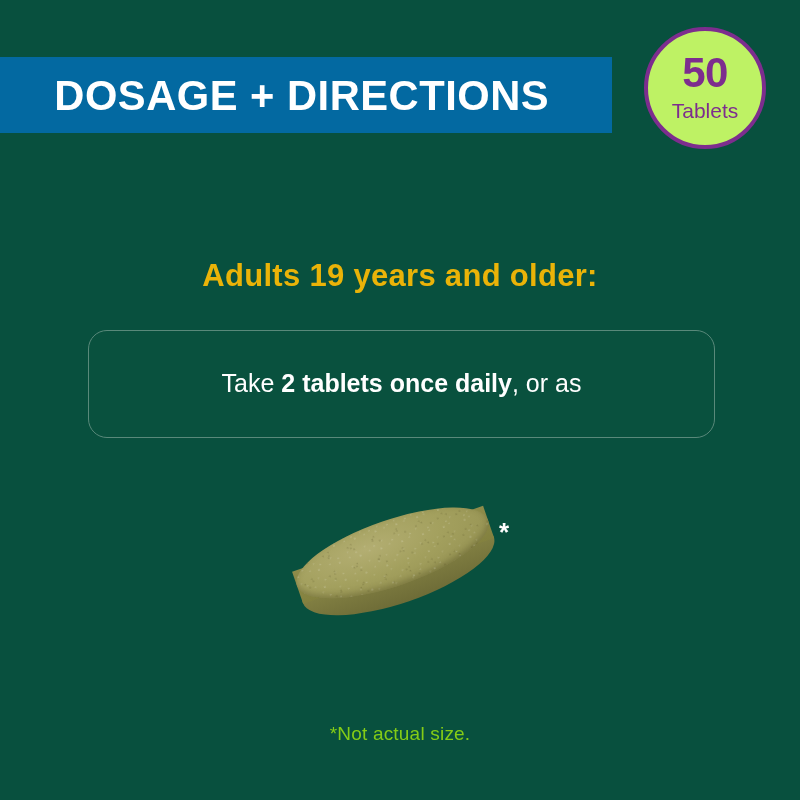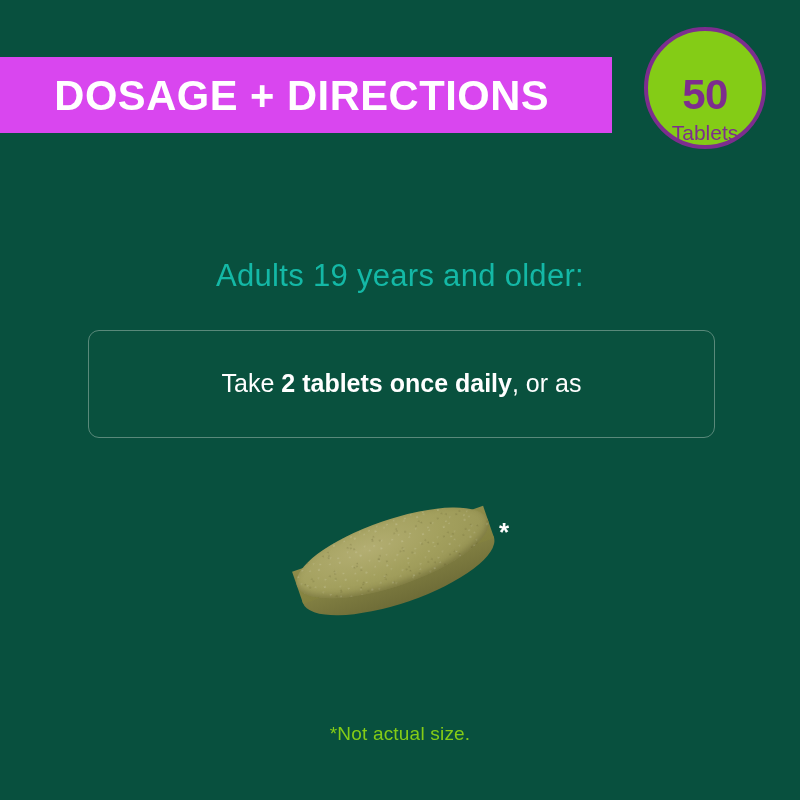--- a/index.html
+++ b/index.html
@@ -22,21 +22,21 @@
     top: 0;
     width: 800px;
     height: 175px;
   }
   #title-banner {
     position: absolute;
     left: 0;
     top: 57px;
     width: 612px;
     height: 76px;
-    background: #d946ef;
+    background: #0369a1;
     display: flex;
     align-items: center;
   }
   #banner-title {
     color: #ffffff;
     font-size: 43px;
     font-weight: bold;
     letter-spacing: 0.5px;
     padding-left: 56px;
     line-height: 1;
@@ -46,27 +46,27 @@
   }
 
   
   #count-badge {
     position: absolute;
     left: 644px;
     top: 27px;
     width: 122px;
     height: 122px;
     border-radius: 50%;
-    background: #84cc16;
+    background: #bef264;
     border: 4px solid #7d2d8e;
     box-sizing: border-box;
     display: flex;
     flex-direction: column;
     align-items: center;
-    justify-content: flex-end;
+    justify-content: center;
   }
   #badge-count {
     color: #7d2d8e;
     font-size: 42px;
     font-weight: bold;
     line-height: 0.95;
     letter-spacing: -0.5px;
   }
   #badge-unit {
     color: #7d2d8e;
@@ -75,36 +75,36 @@
     margin-top: 6px;
   }
 
   
   #audience-heading {
     position: absolute;
     left: 0;
     top: 258px;
     width: 800px;
     text-align: center;
-    color: #14b8a6;
+    color: #eab308;
     font-size: 31px;
-    font-weight: normal;
+    font-weight: bold;
     letter-spacing: 0.3px;
   }
 
   
   #instruction-panel {
     position: absolute;
     left: 88px;
     top: 330px;
     width: 627px;
     height: 108px;
     box-sizing: border-box;
     border: 1.5px solid #59897a;
-    border-radius: 11px;
+    border-radius: 19px;
     background: #14594719;
     display: flex;
     flex-direction: column;
     align-items: center;
     justify-content: center;
   }
   .instruction-line {
     color: #ffffff;
     font-size: 25px;
     line-height: 1.42;

